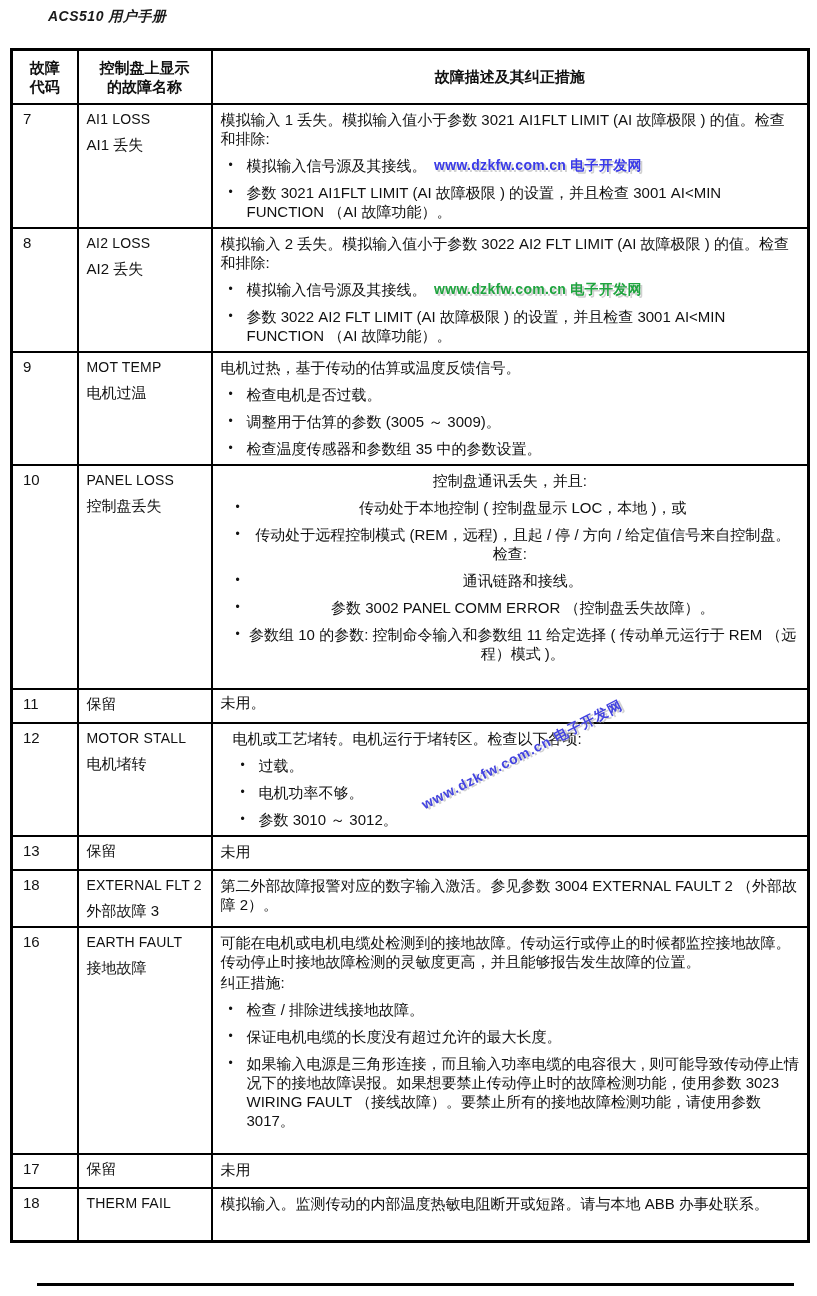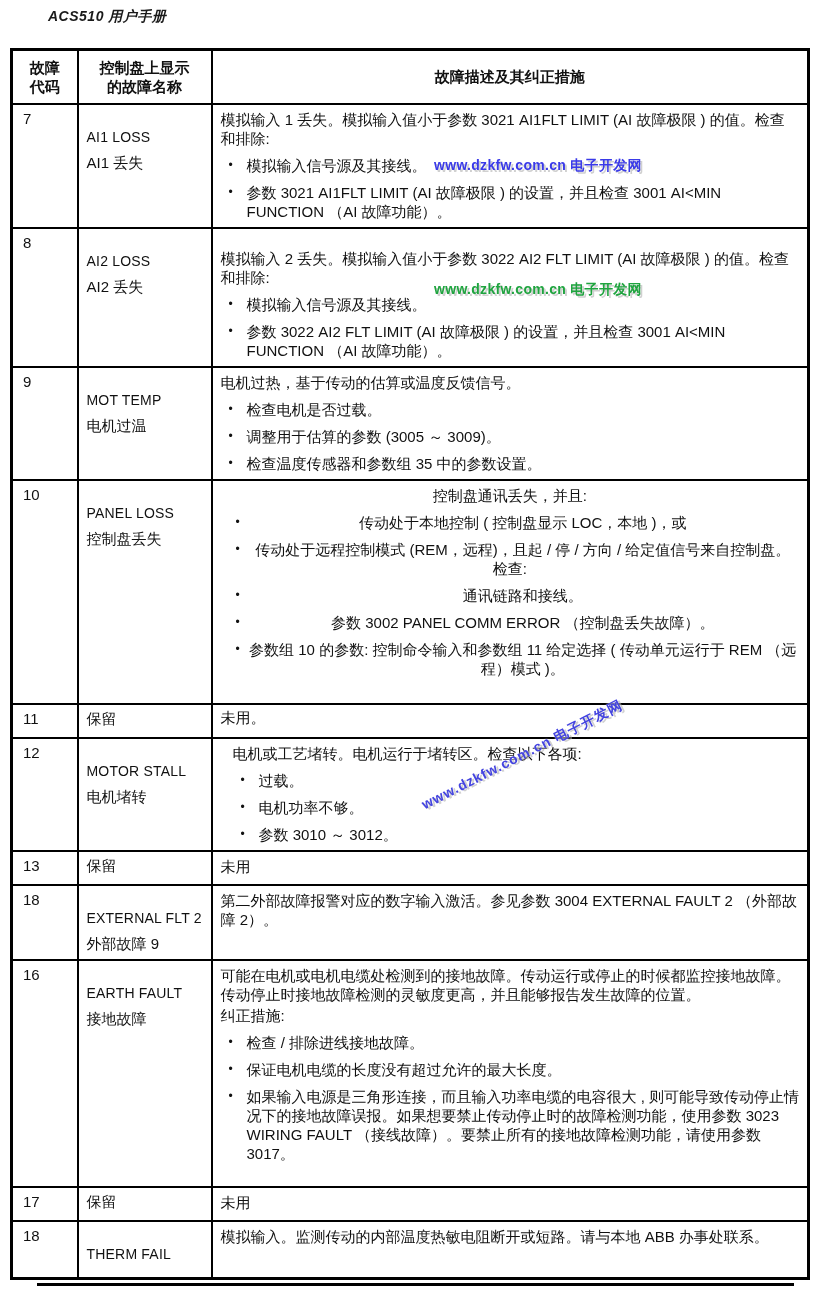--- a/index.html
+++ b/index.html
@@ -29,21 +29,21 @@
     padding:5px 8px 6px 8px;
   }
   .fault-table th{
     vertical-align:middle;text-align:center;
     font-size:15px;font-weight:bold;line-height:1.3;
     white-space:pre-line;
     padding:6px 4px;
     height:40px;
   }
   .code{font-size:15px;line-height:1.2;padding-left:2px;}
-  .name-en{font-size:14px;letter-spacing:0.2px;line-height:1.2;margin-bottom:8px;margin-top:19px;}
+  .name-en{font-size:14px;letter-spacing:0.2px;line-height:1.2;margin-bottom:8px;margin-top:1px;}
   .name-zh{font-size:15px;line-height:1.2;}
   .desc-wrap{font-size:15px;line-height:19px;}
   .para{margin:0 0 2px 0;}
   .bullet{display:flex;margin:8px 0 0 0;padding-left:8px;}
   .bullet .dot{flex:0 0 18px;font-size:12px;line-height:19px;}
   .bullet .btext{flex:1;}
   .wm{
     position:absolute;
     font-weight:bold;white-space:nowrap;
     font-size:14px;letter-spacing:0.3px;
@@ -104,21 +104,21 @@
         </tr>
         <tr>
           <td>
             <div class="code">8</div>
           </td>
           <td>
             <div class="name-en">AI2 LOSS</div>
             <div class="name-zh">AI2 丢失</div>
           </td>
           <td>
-            <div class="desc-wrap" style="min-height: 108px; margin-top: 15px;">
+            <div class="desc-wrap" style="min-height: 108px;">
               <div class="para">模拟输入 2 丢失。模拟输入值小于参数 3022 AI2 FLT LIMIT (AI 故障极限 ) 的值。检查和排除:</div>
               <div class="bullet">
                 <span class="dot">•</span>
                 <span class="btext">模拟输入信号源及其接线。</span>
               </div>
               <div class="bullet">
                 <span class="dot">•</span>
                 <span class="btext">参数 3022 AI2 FLT LIMIT (AI 故障极限 ) 的设置，并且检查 3001 AI&lt;MIN FUNCTION （AI 故障功能）。</span>
               </div>
             </div>
@@ -236,21 +236,21 @@
               <div class="para">未用</div>
             </div>
           </td>
         </tr>
         <tr>
           <td>
             <div class="code">18</div>
           </td>
           <td>
             <div class="name-en">EXTERNAL FLT 2</div>
-            <div class="name-zh">外部故障 9</div>
+            <div class="name-zh">外部故障 3</div>
           </td>
           <td>
             <div class="desc-wrap" style="min-height: 43px;">
               <div class="para">第二外部故障报警对应的数字输入激活。参见参数 3004 EXTERNAL FAULT 2 （外部故障 2）。</div>
             </div>
           </td>
         </tr>
         <tr>
           <td>
             <div class="code">16</div>

